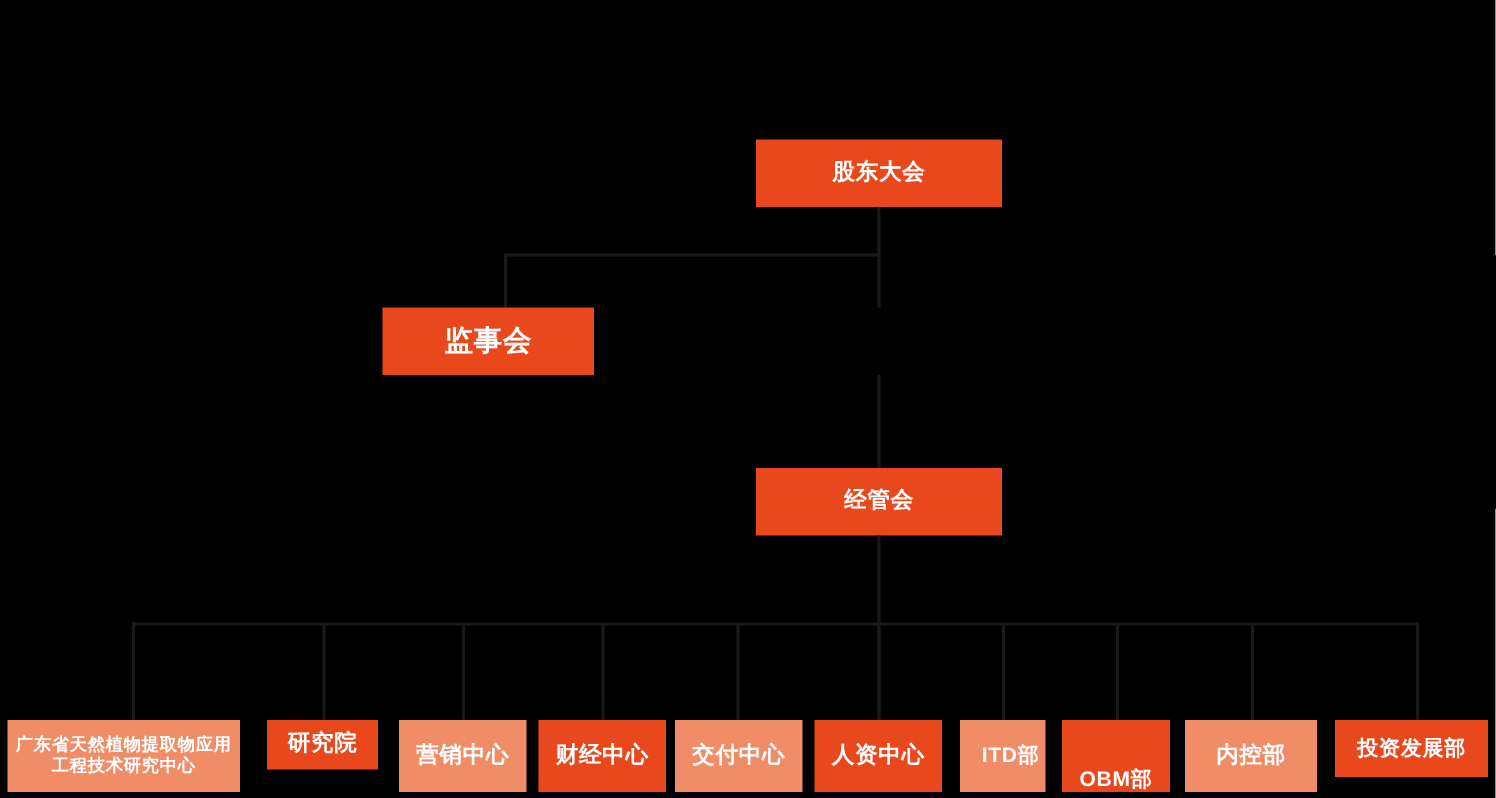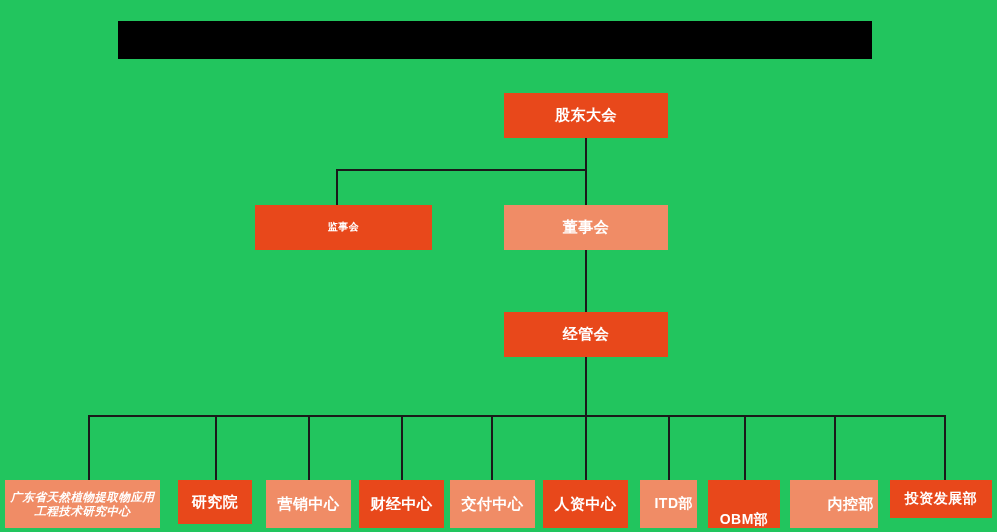--- a/index.html
+++ b/index.html
@@ -8,21 +8,21 @@
     padding: 0;
     background: #ffffff;
   }
   body {
     font-family: "Liberation Sans", "DejaVu Sans", sans-serif;
   }
   #chart {
     position: relative;
     width: 997px;
     height: 532px;
-    background: #22c55e;
+    background: #000000;
     overflow: hidden;
   }
   .title-bar {
     position: absolute;
     background: #000000;
   }
   .node {
     position: absolute;
     box-sizing: border-box;
     display: flex;
@@ -55,27 +55,24 @@
   <div class="node dark" style="left:504px; top:93px; width:164px; height:45px; font-size:15px;">
     <span class="label">股东大会</span>
   </div>
 
   <div class="connector v" style="left:585px; top:138px; height:67px;"></div>
 
   <div class="connector h" style="left:336px; top:169px; width:250px;"></div>
 
   <div class="connector v" style="left:336px; top:169px; height:36px;"></div>
 
-  <div class="node dark" style="left:255px; top:205px; width:177px; height:45px; font-size:10px;">
+  <div class="node dark" style="left:255px; top:205px; width:141px; height:45px; font-size:19px;">
     <span class="label">监事会</span>
   </div>
 
-  <div class="node light" style="left:504px; top:205px; width:164px; height:45px; font-size:15px;">
-    <span class="label">董事会</span>
-  </div>
 
   <div class="connector v" style="left:585px; top:250px; height:62px;"></div>
 
   <div class="node dark" style="left:504px; top:312px; width:164px; height:45px; font-size:15px;align-items:center;">
     <span class="label">经管会</span>
   </div>
 
   <div class="connector v" style="left:585px; top:357px; height:123px;"></div>
 
   <div class="connector h" style="left:88px; top:415px; width:857px;"></div>
@@ -84,25 +81,25 @@
   <div class="connector v" style="left:215px; top:415px; height:65px;"></div>
   <div class="connector v" style="left:308px; top:415px; height:65px;"></div>
   <div class="connector v" style="left:401px; top:415px; height:65px;"></div>
   <div class="connector v" style="left:491px; top:415px; height:65px;"></div>
   <div class="connector v" style="left:585px; top:415px; height:65px;"></div>
   <div class="connector v" style="left:668px; top:415px; height:65px;"></div>
   <div class="connector v" style="left:744px; top:415px; height:65px;"></div>
   <div class="connector v" style="left:834px; top:415px; height:65px;"></div>
   <div class="connector v" style="left:944px; top:415px; height:65px;"></div>
 
-  <div class="node light" style="left:5px; top:480px; width:155px; height:48px; font-size:11.5px;font-style:italic;">
+  <div class="node light" style="left:5px; top:480px; width:155px; height:48px; font-size:11.5px;">
     <span class="label">广东省天然植物提取物应用工程技术研究中心</span>
   </div>
 
-  <div class="node dark" style="left:178px; top:480px; width:74px; height:44px; font-size:15px;">
+  <div class="node dark" style="left:178px; top:480px; width:74px; height:33px; font-size:15px;">
     <span class="label">研究院</span>
   </div>
 
   <div class="node light" style="left:266px; top:480px; width:85px; height:48px; font-size:15px;">
     <span class="label">营销中心</span>
   </div>
 
   <div class="node dark" style="left:359px; top:480px; width:85px; height:48px; font-size:15px;">
     <span class="label">财经中心</span>
   </div>
@@ -116,21 +113,21 @@
   </div>
 
   <div class="node light" style="left:640px; top:480px; width:57px; height:48px; font-size:14px;text-align:right;">
     <span class="label">ITD部</span>
   </div>
 
   <div class="node dark" style="left:708px; top:480px; width:72px; height:48px; font-size:14px;align-items:flex-end;">
     <span class="label">OBM部</span>
   </div>
 
-  <div class="node light" style="left:790px; top:480px; width:88px; height:48px; font-size:15px;text-align:right;">
+  <div class="node light" style="left:790px; top:480px; width:88px; height:48px; font-size:15px;">
     <span class="label">内控部</span>
   </div>
 
   <div class="node dark" style="left:890px; top:480px; width:102px; height:38px; font-size:14px;">
     <span class="label">投资发展部</span>
   </div>
 
 </div>
 
 </body></html>

